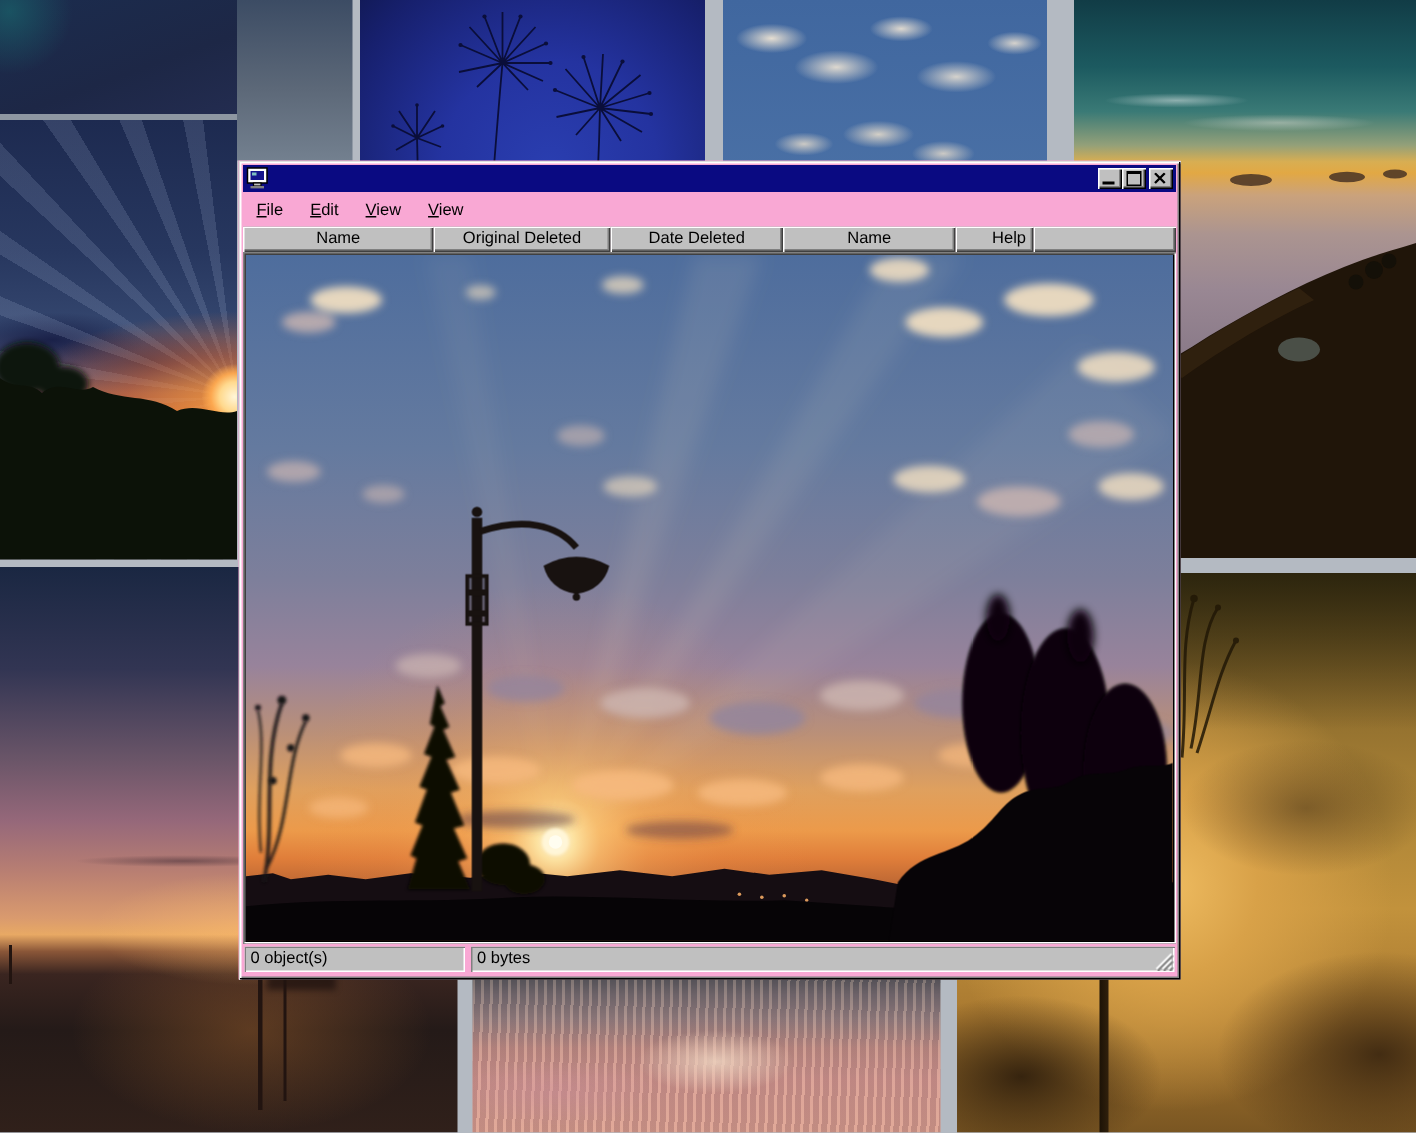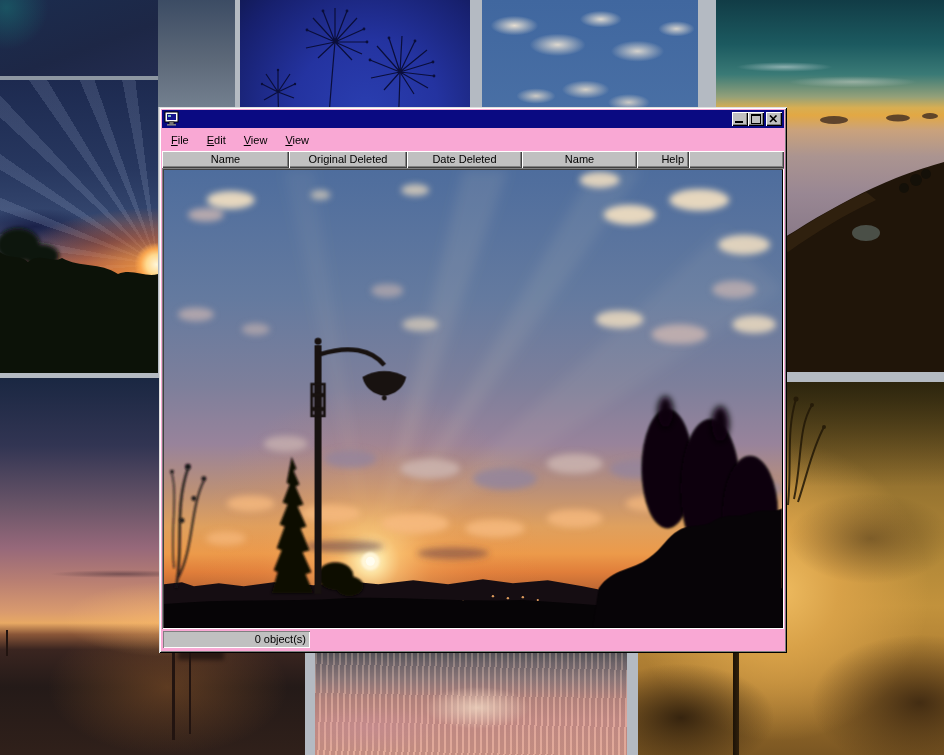--- a/index.html
+++ b/index.html
@@ -94,21 +94,21 @@
   .hcol{background:#c0c0c0;font-size:11px;color:#000;padding:2px 5px 0 5px;box-sizing:border-box;
     box-shadow:inset 1px 1px 0 #fff, inset -1px -1px 0 #404040, inset -2px -2px 0 #808080;
     white-space:nowrap;overflow:hidden;text-align:center;}
   .c0{width:127px;} .c1{width:118px;} .c2{width:115px;} .c3{width:115px;}
   .c4{width:52px;text-align:right;} .cf{flex:1 1 auto;}
   #listarea{left:3px;top:61px;width:622px;height:461px;background:#000;
     box-shadow:inset 1px 1px 0 #808080, inset -1px -1px 0 #fff, inset 2px 2px 0 #404040;}
   #photo{position:absolute;left:2px;top:2px;width:618px;height:457px;}
   #statusbar{left:3px;top:524px;width:622px;height:19px;display:flex;align-items:flex-start;}
   .spanel{height:17px;background:#c0c0c0;font-size:11px;color:#000;padding:2px 4px 0 4px;box-sizing:border-box;
-    box-shadow:inset 1px 1px 0 #808080, inset -1px -1px 0 #fff;position:relative;text-align:right;}
+    box-shadow:inset 1px 1px 0 #808080, inset -1px -1px 0 #fff;position:relative;}
   #sp1{width:147px;margin-left:1px;}
   #sp2{flex:1 1 auto;margin-left:4px;margin-right:1px;}
   #grip{position:absolute;right:1px;bottom:1px;}
 </style>
 </head>
 <body>
 
 <div id="desktop">
 
   <div class="tile" id="t-navy"></div>
@@ -374,16 +374,29 @@
           <circle cx="221" cy="229" r="2.5"></circle>
           <rect x="148" y="215" width="13" height="32" fill="rgba(24,18,16,.35)" stroke="#181210" stroke-width="2.5"></rect>
           <rect x="148" y="224" width="13" height="4"></rect>
           <rect x="148" y="238" width="13" height="4"></rect>
         </g>
       </svg>
     </div>
 
     <div class="abs" id="statusbar">
       <div class="spanel" id="sp1">0 object(s)</div>
+      <div class="spanel" id="sp2">
+        <span>0 bytes</span>
+        <svg id="grip" width="13" height="13" viewBox="0 0 13 13">
+          <g stroke-width="1.3">
+            <path d="M12,2 L2,12" stroke="#fff"></path>
+              <path d="M13,3 L3,13" stroke="#808080"></path>
+            <path d="M12,6 L6,12" stroke="#fff"></path>
+              <path d="M13,7 L7,13" stroke="#808080"></path>
+            <path d="M12,10 L10,12" stroke="#fff"></path>
+              <path d="M13,11 L11,13" stroke="#808080"></path>
+          </g>
+        </svg>
+      </div>
     </div>
 
   </div>
 </div>
 
 </body></html>

